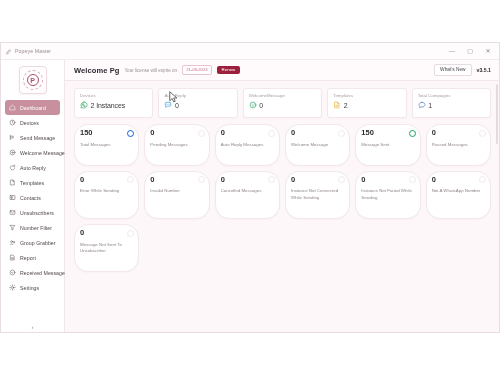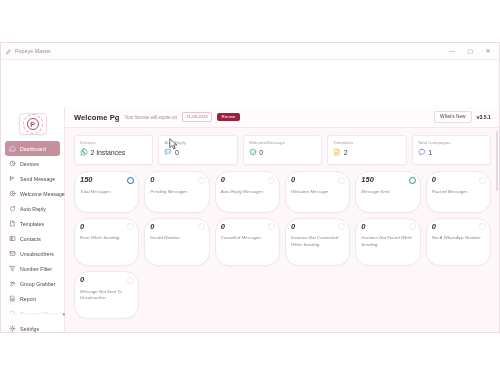--- a/index.html
+++ b/index.html
@@ -42,21 +42,21 @@
     letter-spacing: .1px;
     white-space: nowrap;
   }
   .tb-spacer { flex: 1; }
   .tb-controls { display: flex; align-items: center; gap: 10px; padding-right: 3px; }
   .tb-btn {
     font-size: 6px; color: #8d8289; line-height: 1;
     width: 8px; text-align: center; cursor: default;
   }
   
-  .body-split { flex: 1; display: flex; min-height: 0; margin-top: 47px; }
+  .body-split { flex: 1; display: flex; min-height: 0; }
   
   .sidebar {
     width: 64px;
     background: #ffffff;
     border-right: 1px solid #f0e6eb;
     display: flex;
     flex-direction: column;
     padding-top: 3px;
     position: relative;
     flex-shrink: 0;
@@ -203,21 +203,20 @@
     gap: 5px;
   }
   .stat-card {
     background: #ffffff;
     border: 1px solid #f1e7ec;
     border-radius: 14px;
     padding: 4px 4px 17px 5px;
     min-height: 40px;
     display: flex; flex-direction: column;
     box-shadow: 0 1px 1px rgba(170,140,155,.05);
-    font-style: italic;
   }
   .sc-top { display: flex; align-items: flex-start; justify-content: space-between; }
   .sc-value {
     font-size: 7.5px; font-weight: bold; color: #2f2b31;
     line-height: 1;
   }
   .sc-ring {
     width: 7px; height: 7px; border-radius: 50%;
     border: 1.6px solid #f0e9ee;
     flex-shrink: 0;

